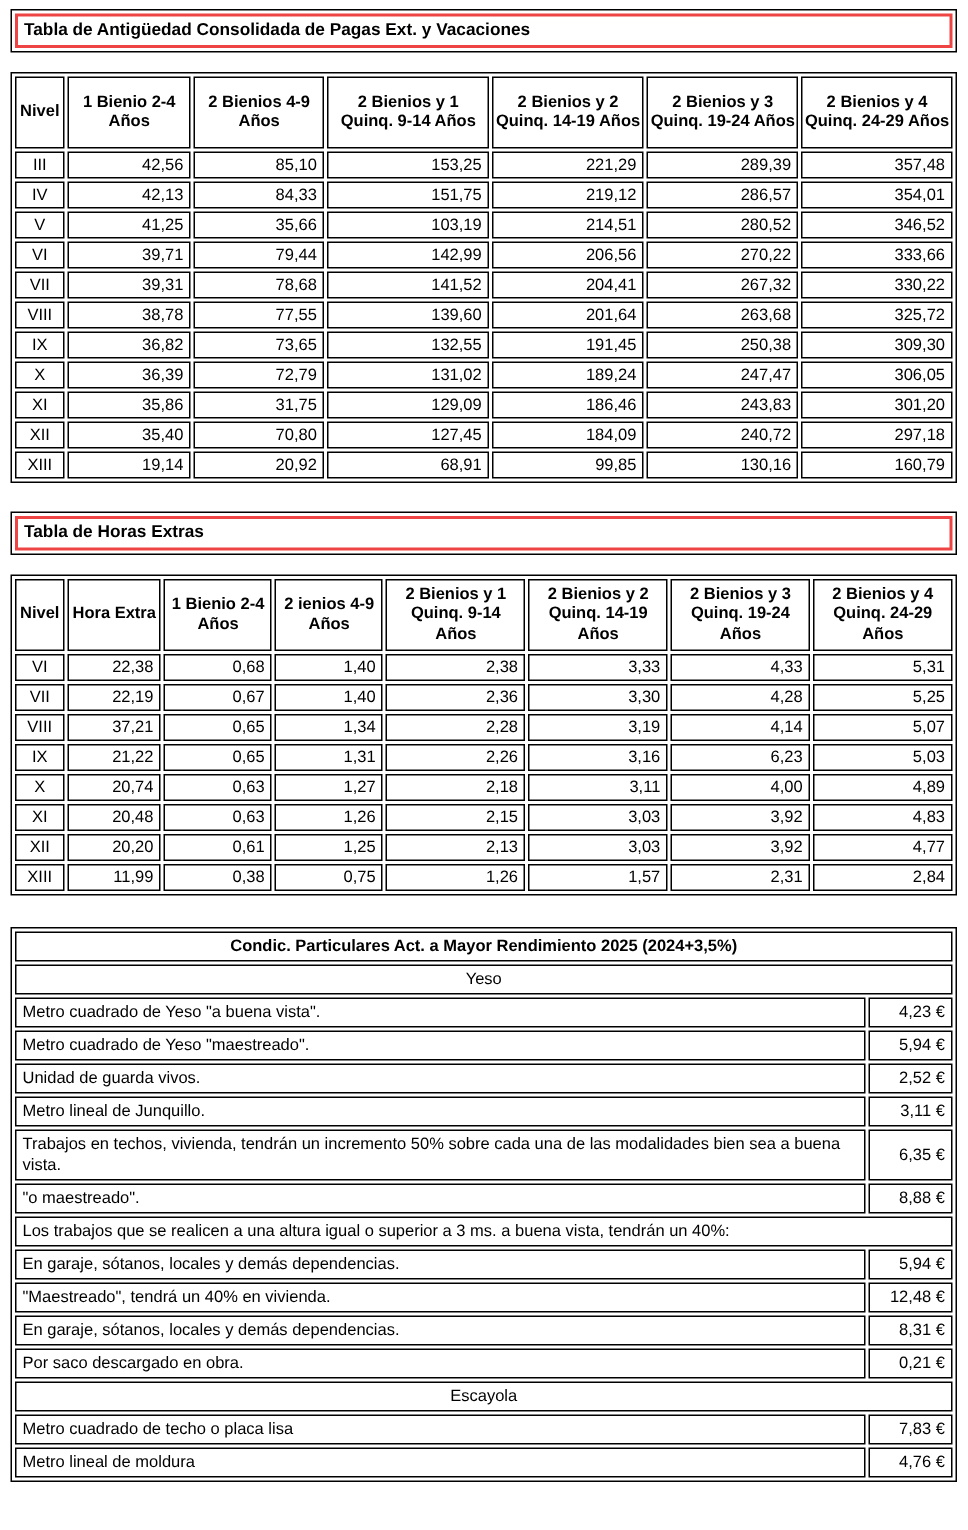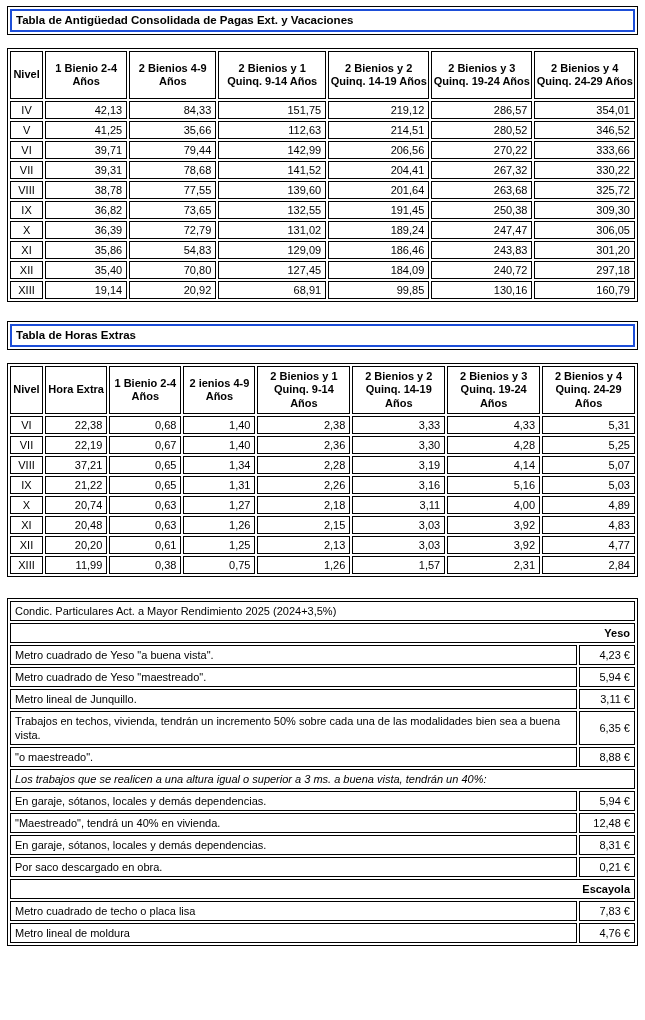--- a/index.html
+++ b/index.html
@@ -3,41 +3,41 @@
 <meta charset="utf-8">
 <style>
   html, body { margin:0; padding:0; background:#ffffff; }
   body {
     width:645px; height:1020px; overflow:hidden;
     font-family:"Liberation Sans", sans-serif; color:#000;
   }
   .page { padding:6px 7px 0 7px; }
 
   .title-outer { border:1px solid #000; padding:2px; margin-bottom:13px; background:#fff; }
-  .title-inner { border:2px solid #1d4ed8; font-weight:bold; font-size:11.5px; padding:3px 4px 4px 4px; }
+  .title-inner { border:2px solid #ef4444; font-weight:bold; font-size:11.5px; padding:3px 4px 4px 4px; }
 
   table.grid, table.cond {
     width:100%; table-layout:fixed;
     border-collapse:separate; border-spacing:2px;
     border:1px solid #000; background:#fff;
   }
   table.grid { margin-bottom:19px; }
   th, td { border:1px solid #000; font-size:11px; overflow:hidden; }
   table.grid th {
     font-weight:bold; text-align:center; vertical-align:middle;
     padding:2px 1px; line-height:1.22; height:42px;
   }
   table.grid td { height:14px; padding:1px 4px; line-height:14px; vertical-align:middle; }
   td.lvl { text-align:center; padding:1px 1px; }
   td.num { text-align:right; }
 
   table.cond td { padding:2px 4px; line-height:14px; vertical-align:middle; height:14px; }
-  td.cond-title { font-weight:normal; text-align:left; }
-  td.section { font-weight:bold; text-align:right; }
-  td.note { text-align:left;font-style:italic; }
+  td.cond-title { font-weight:bold; text-align:center; }
+  td.section { font-weight:normal; text-align:center; }
+  td.note { text-align:left; }
   td.desc { text-align:left; }
   td.price { text-align:right;margin-top:16px; }
 </style>
 </head>
 <body>
 
 <div class="page">
 
   <div class="title-outer">
     <div class="title-inner">Tabla de Antigüedad Consolidada de Pagas Ext. y Vacaciones</div>
@@ -59,33 +59,42 @@
           <th>1 Bienio 2-4 Años</th>
           <th>2 Bienios 4-9 Años</th>
           <th>2 Bienios y 1 Quinq. 9-14 Años</th>
           <th>2 Bienios y 2 Quinq. 14-19 Años</th>
           <th>2 Bienios y 3 Quinq. 19-24 Años</th>
           <th>2 Bienios y 4 Quinq. 24-29 Años</th>
         </tr>
       </thead>
       <tbody>
         <tr>
+          <td class="lvl">III</td>
+          <td class="num">42,56</td>
+          <td class="num">85,10</td>
+          <td class="num">153,25</td>
+          <td class="num">221,29</td>
+          <td class="num">289,39</td>
+          <td class="num">357,48</td>
+        </tr>
+        <tr>
           <td class="lvl">IV</td>
           <td class="num">42,13</td>
           <td class="num">84,33</td>
           <td class="num">151,75</td>
           <td class="num">219,12</td>
           <td class="num">286,57</td>
           <td class="num">354,01</td>
         </tr>
         <tr>
           <td class="lvl">V</td>
           <td class="num">41,25</td>
           <td class="num">35,66</td>
-          <td class="num">112,63</td>
+          <td class="num">103,19</td>
           <td class="num">214,51</td>
           <td class="num">280,52</td>
           <td class="num">346,52</td>
         </tr>
         <tr>
           <td class="lvl">VI</td>
           <td class="num">39,71</td>
           <td class="num">79,44</td>
           <td class="num">142,99</td>
           <td class="num">206,56</td>
@@ -124,21 +133,21 @@
           <td class="num">36,39</td>
           <td class="num">72,79</td>
           <td class="num">131,02</td>
           <td class="num">189,24</td>
           <td class="num">247,47</td>
           <td class="num">306,05</td>
         </tr>
         <tr>
           <td class="lvl">XI</td>
           <td class="num">35,86</td>
-          <td class="num">54,83</td>
+          <td class="num">31,75</td>
           <td class="num">129,09</td>
           <td class="num">186,46</td>
           <td class="num">243,83</td>
           <td class="num">301,20</td>
         </tr>
         <tr>
           <td class="lvl">XII</td>
           <td class="num">35,40</td>
           <td class="num">70,80</td>
           <td class="num">127,45</td>
@@ -216,21 +225,21 @@
           <td class="num">4,14</td>
           <td class="num">5,07</td>
         </tr>
         <tr>
           <td class="lvl">IX</td>
           <td class="num">21,22</td>
           <td class="num">0,65</td>
           <td class="num">1,31</td>
           <td class="num">2,26</td>
           <td class="num">3,16</td>
-          <td class="num">5,16</td>
+          <td class="num">6,23</td>
           <td class="num">5,03</td>
         </tr>
         <tr>
           <td class="lvl">X</td>
           <td class="num">20,74</td>
           <td class="num">0,63</td>
           <td class="num">1,27</td>
           <td class="num">2,18</td>
           <td class="num">3,11</td>
           <td class="num">4,00</td>
@@ -283,20 +292,24 @@
         </tr>
         <tr>
           <td class="desc">Metro cuadrado de Yeso "a buena vista".</td>
           <td class="price">4,23 €</td>
         </tr>
         <tr>
           <td class="desc">Metro cuadrado de Yeso "maestreado".</td>
           <td class="price">5,94 €</td>
         </tr>
         <tr>
+          <td class="desc">Unidad de guarda vivos.</td>
+          <td class="price">2,52 €</td>
+        </tr>
+        <tr>
           <td class="desc">Metro lineal de Junquillo.</td>
           <td class="price">3,11 €</td>
         </tr>
         <tr>
           <td class="desc">Trabajos en techos, vivienda, tendrán un incremento 50% sobre cada una de las modalidades bien sea a buena vista.</td>
           <td class="price">6,35 €</td>
         </tr>
         <tr>
           <td class="desc">"o maestreado".</td>
           <td class="price">8,88 €</td>

